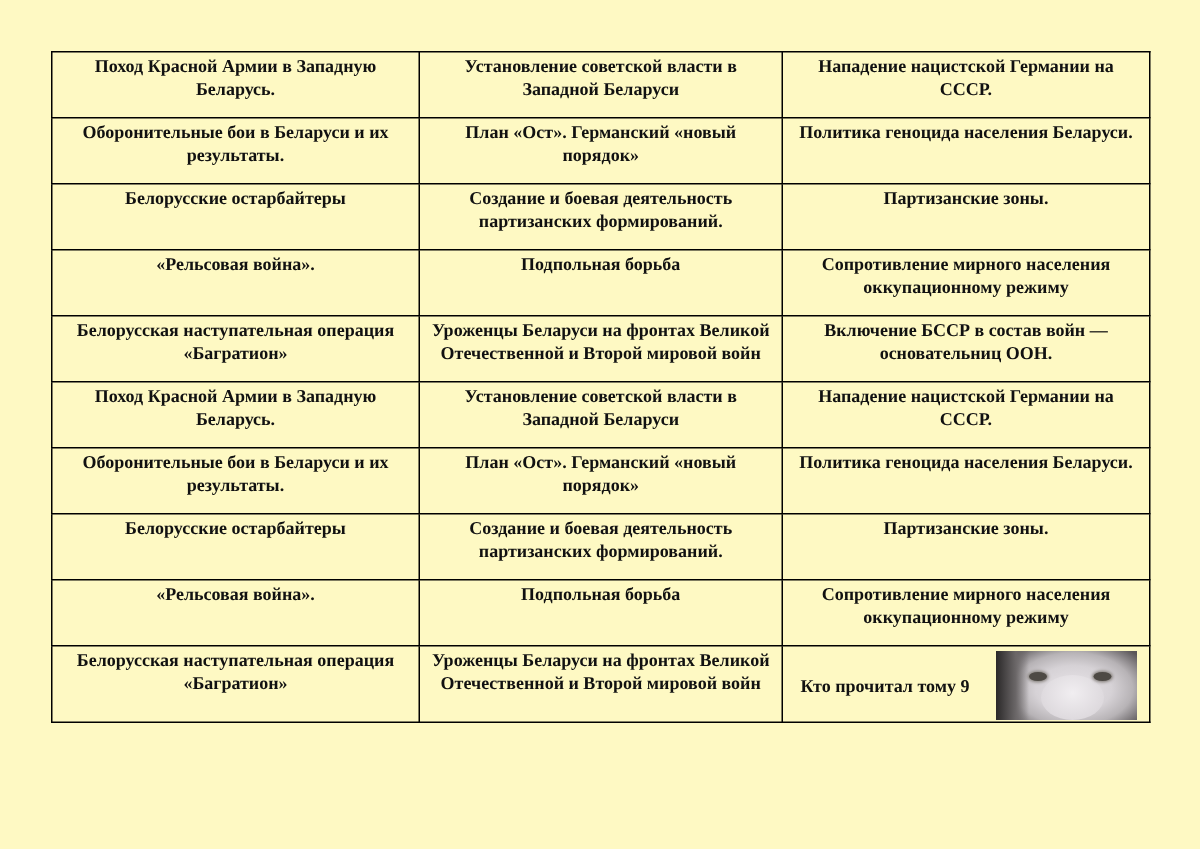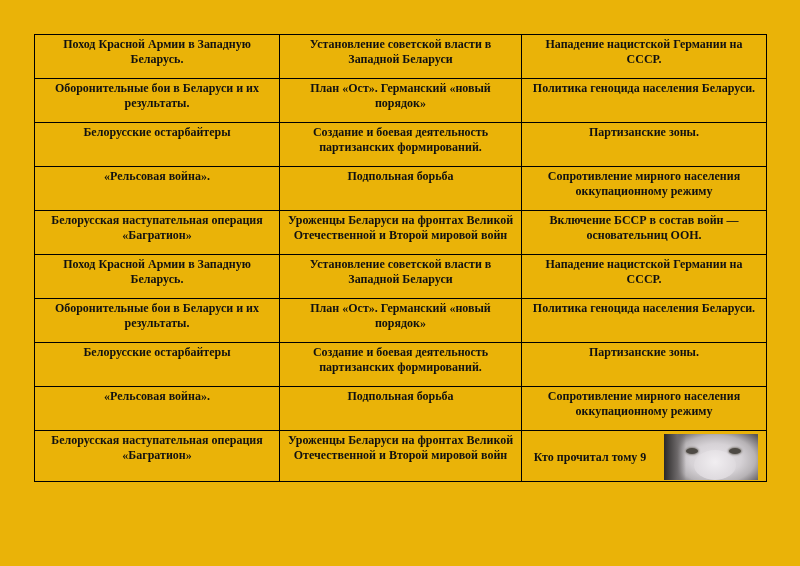--- a/index.html
+++ b/index.html
@@ -1,20 +1,20 @@
 <!DOCTYPE html>
 <html><head>
 <meta charset="utf-8">
 <style>
   html, body { margin: 0; padding: 0; }
   body {
     width: 800px; height: 566px; background: #ffffff; position: relative; overflow: hidden;
     font-family: "Liberation Serif", "DejaVu Serif", serif;
   }
-  .page { position: absolute; left: 0; top: 0; width: 800px; height: 566px; background: #eab308; }
+  .page { position: absolute; left: 0; top: 0; width: 800px; height: 566px; background: #fef9c3; }
   table.grid {
     position: absolute; left: 34px; top: 34px;
     width: 732px; border-collapse: collapse; table-layout: fixed;
   }
   table.grid td {
     border: 1px solid #000;
     vertical-align: top;
     text-align: center;
     font-weight: bold;
     font-size: 12px;

